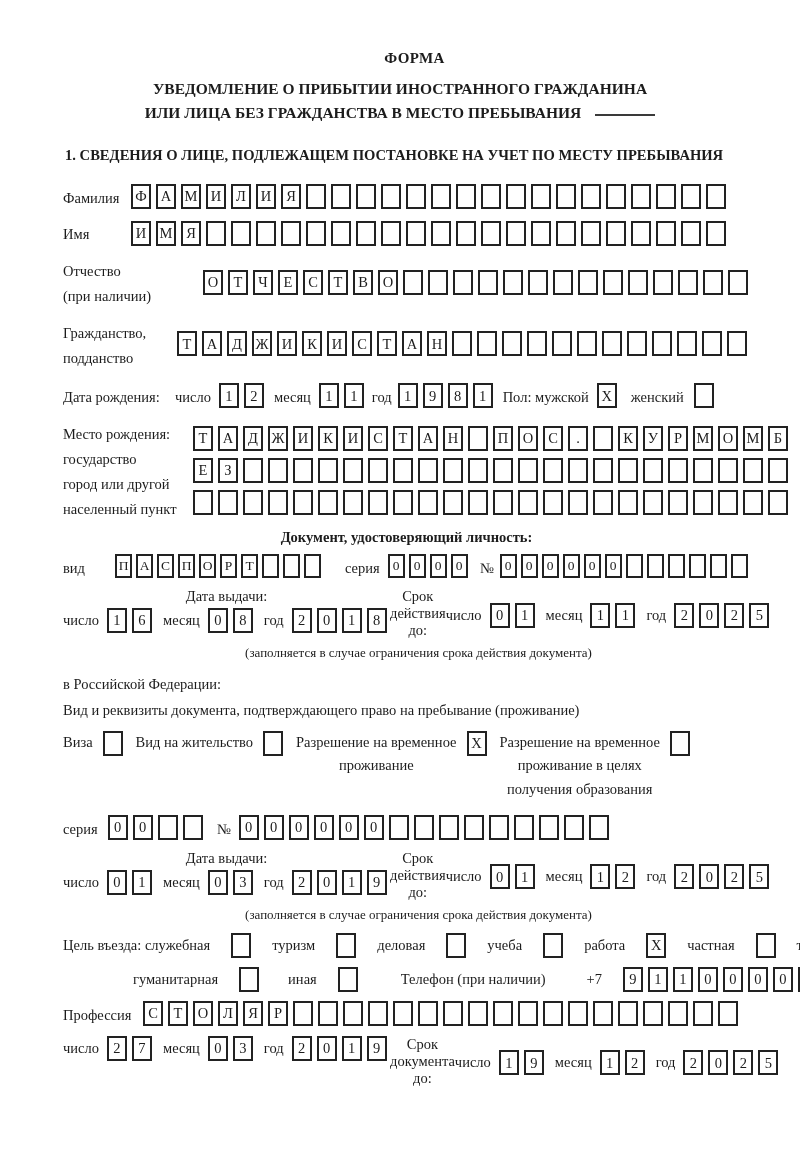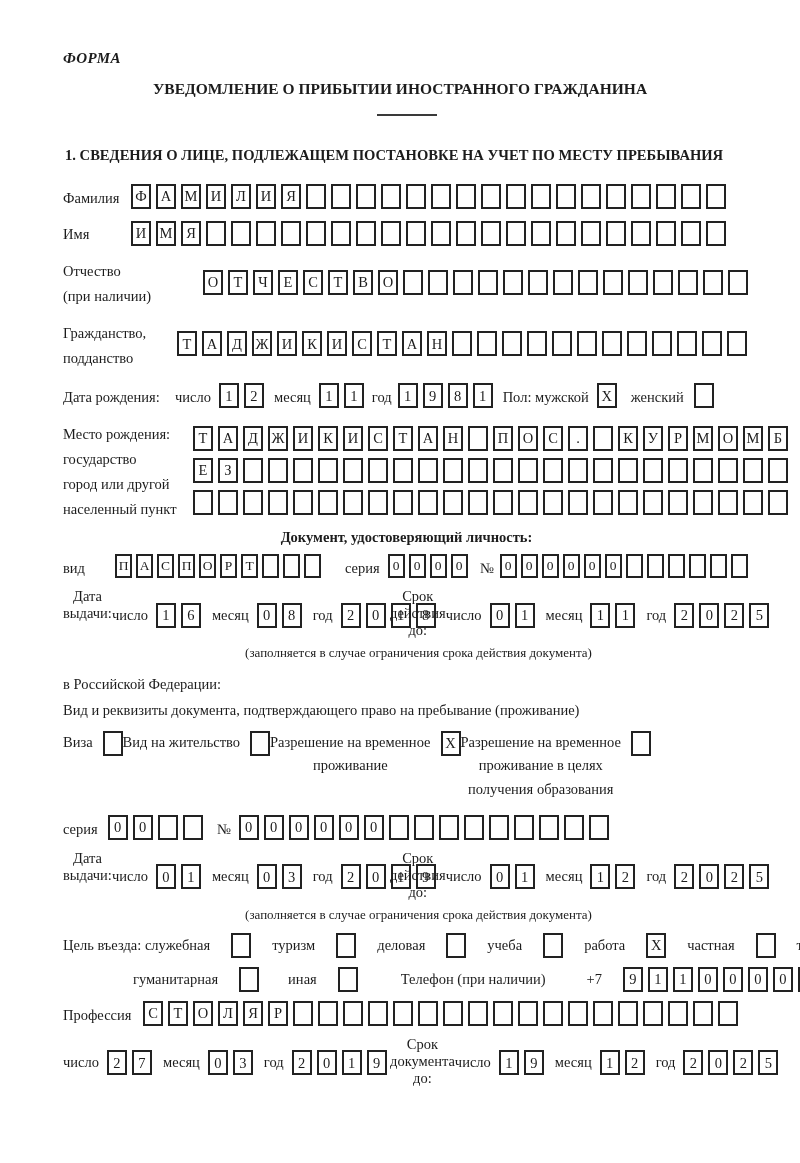--- a/index.html
+++ b/index.html
@@ -7,21 +7,21 @@
   body {
     width: 800px; height: 1163px; overflow: hidden;
     background: #ffffff; color: #1c1c1c;
     font-family: "Liberation Serif", "DejaVu Serif", serif;
     font-size: 14.5px;
   }
   .page { padding: 26px 10px 0 63px; }
 
   .appendix { margin-left: 555px; line-height: 1.45; font-size: 13.5px; }
   .appendix .sm { font-size: 12.3px; }
-  .forma { text-align: left; font-weight: bold; font-size: 15px; margin: 24px 24px 0 0; letter-spacing: .4px; font-style: italic; }
+  .forma { text-align: center; font-weight: bold; font-size: 15px; margin: 24px 24px 0 0; letter-spacing: .4px; }
 
   .title { text-align: center; font-weight: bold; font-size: 15.5px; line-height: 1.55; margin: 10px 0 0 -53px; }
   .blank-line { display: inline-block; width: 60px; height: 2px; background: #3a3a3a; margin-left: 14px; vertical-align: 2px; }
 
   .sec1 { font-weight: bold; font-size: 14.6px; margin: 22px 0 18px 2px; }
 
   .frow { display: flex; align-items: center; margin-bottom: 7px; }
   .flabel { flex: none; padding-top: 4px; line-height: 1.75; }
   .inlab { flex: none; padding-top: 4px; }
   .cells { display: flex; gap: 5px; flex: none; }
@@ -37,50 +37,50 @@
   .w68  { width: 68px; }
   .w140 { width: 140px; }
   .w114 { width: 114px; }
   .w130 { width: 130px; }
   .w80  { width: 80px; }
   .w52  { width: 52px; }
 
   .center-b { text-align: center; font-weight: bold; margin: 4px 40px 8px 0; }
 
   .drow { display: flex; margin: 10px 0 2px; }
-  .dcol1 { width: 327px; flex: none; display: flex; }
+  .dcol1 { width: 327px; flex: none; display: flex; flex-direction: column; }
   .dcol2 { width: 340px; flex: none; display: flex; }
   .dhead { text-align: center; margin-bottom: 3px; }
   .dline { display: flex; align-items: center; gap: 5px; }
   .dlab  { margin: 0 3px 0 6px; }
   .dlab:first-child { margin-left: 0; }
 
   .note-r { text-align: center; font-size: 13px; margin: 3px 16px 10px 0; }
 
   .plain { line-height: 1.8; }
 
-  .cbrow { display: flex; align-items: flex-start; margin: 8px 0 14px; }
+  .cbrow { display: flex; align-items: flex-start; gap: 13px; margin: 8px 0 14px; }
   .cbitem { display: flex; align-items: flex-start; gap: 10px; }
   .cbtext { text-align: center; line-height: 1.6; }
   .cbtext.left { text-align: left; }
 
   .prow { display: flex; align-items: center; gap: 21px; margin-bottom: 9px; white-space: nowrap; }
   .indent { margin-left: 70px; }
 </style>
 </head>
 <body>
 
 <div class="page">
 
 
   <div class="forma">ФОРМА</div>
 
   <div class="title">
     <div>УВЕДОМЛЕНИЕ О ПРИБЫТИИ ИНОСТРАННОГО ГРАЖДАНИНА</div>
-    <div><span class="blank-line"></span></div>
+    <div><span>ИЛИ ЛИЦА БЕЗ ГРАЖДАНСТВА В МЕСТО ПРЕБЫВАНИЯ</span><span class="blank-line"></span></div>
   </div>
 
   <div class="sec1">1. СВЕДЕНИЯ О ЛИЦЕ, ПОДЛЕЖАЩЕМ ПОСТАНОВКЕ НА УЧЕТ ПО МЕСТУ ПРЕБЫВАНИЯ</div>
 
   <div class="frow">
     <div class="flabel w68">Фамилия</div>
     <div class="cells">
         <span class="cell">Ф</span>
         <span class="cell">А</span>
         <span class="cell">М</span>

